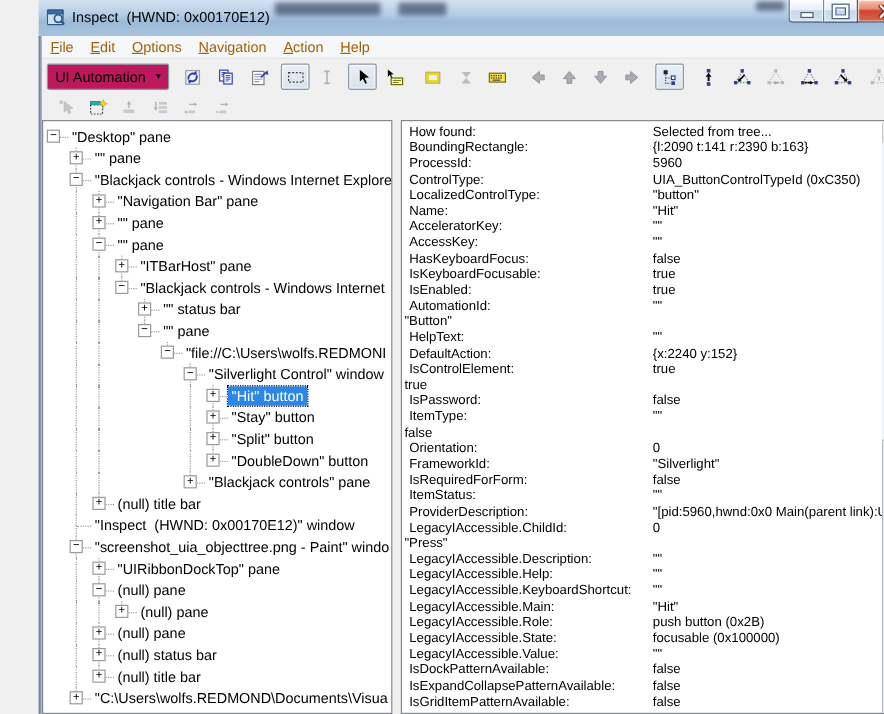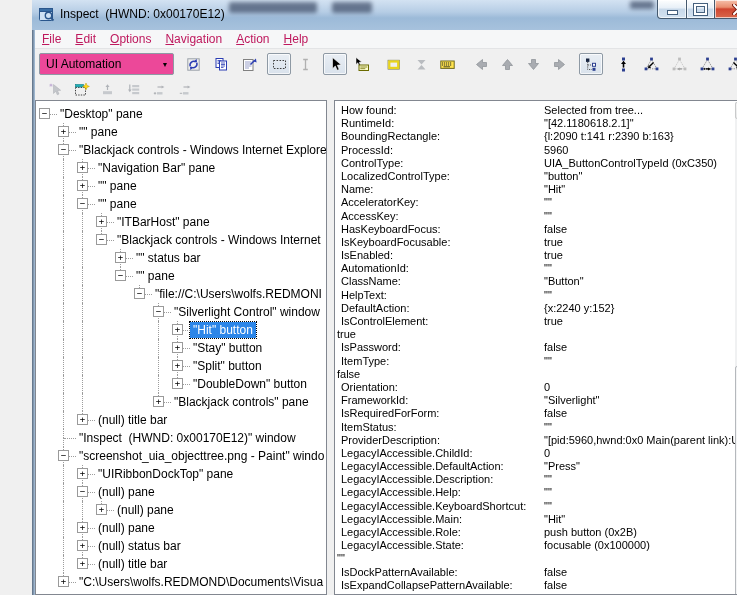--- a/index.html
+++ b/index.html
@@ -20,30 +20,30 @@
   .capbtn.min{width:30px;border-bottom-left-radius:4px;}
   .capbtn.max{width:28px;border-left:none;}
   .capbtn.close{width:47px;border-left:none;border-bottom-right-radius:4px;
     background:linear-gradient(180deg,#f6c0ab 0%,#e98e70 40%,#cf4530 50%,#d8674b 100%);}
   .gmin{width:9px;height:3px;background:#fff;box-shadow:0 0 0 1px #46617e;margin-top:6px;}
   .gmax{width:9px;height:7px;border:2px solid #fff;box-shadow:0 0 0 1px #46617e,inset 0 0 0 1px #46617e;}
 
   
   #menubar{position:absolute;left:3px;top:30px;width:719px;height:18px;background:#f6f7f8;
     border-bottom:1px solid #e3e4e6;display:flex;align-items:center;font-size:12px;}
-  .menu-item{padding:1px 7px;color:#be185d;}
+  .menu-item{padding:1px 7px;color:#a16207;}
   .menu-item u{text-decoration:underline;}
 
   
   #toolbar{position:absolute;left:3px;top:49px;width:719px;height:51px;background:#f0f0f0;
     border-bottom:1px solid #dcdcdc;}
   #tb-row1{position:absolute;left:0;top:3px;height:24px;display:flex;align-items:center;}
   #tb-row2{position:absolute;left:0;top:29px;height:22px;display:flex;align-items:center;}
-  .combo{margin-left:4px;width:135px;height:22px;box-sizing:border-box;border:1px solid #8e99a4;
-    border-radius:2px;background:#ec4899;display:flex;align-items:center;font-size:12px;}
+  .combo{margin-left:4px;width:102px;height:22px;box-sizing:border-box;border:1px solid #8e99a4;
+    border-radius:2px;background:#be185d;display:flex;align-items:center;font-size:12px;}
   .combo-text{flex:1;padding-left:6px;color:#000;white-space:nowrap;overflow:hidden;}
   .combo-arrow{width:16px;font-size:7px;color:#000;text-align:center;}
   .tb-btn{width:24px;height:22px;box-sizing:border-box;border:1px solid transparent;border-radius:2px;
     display:flex;align-items:center;justify-content:center;flex:0 0 auto;}
   .tb-btn.pressed{border-color:#8e99a4;background:linear-gradient(180deg,#e9eef4,#d9e2ec);
     box-shadow:inset 0 0 0 1px rgba(255,255,255,.7);}
   .tb-btn svg{width:17px;height:17px;display:block;}
 
   
   #main{position:absolute;left:0;top:100px;width:737px;height:495px;background:#f0f0f0;}
@@ -426,54 +426,53 @@
           <div class="tree-row" style="top: 396px;"><span class="tcell"></span><span class="tcell"><div class="vline" style="top: 0px; height: 18px;"></div></span><span class="tcell"><div class="vline" style="top: 0px; height: 18px;"></div></span><span class="tcell"><div class="vline" style="top: 0px; height: 9px;"></div><div class="hstub" style="left: 7px; width: 12px;"></div><span class="expander">+</span></span><span class="tlabel">(null) pane</span></div>
           <div class="tree-row" style="top: 414px;"><span class="tcell"></span><span class="tcell"><div class="vline" style="top: 0px; height: 18px;"></div></span><span class="tcell"><div class="vline" style="top: 0px; height: 9px;"></div><div class="vline" style="top: 9px; height: 9px;"></div><div class="hstub" style="left: 7px; width: 12px;"></div><span class="expander">+</span></span><span class="tlabel">(null) pane</span></div>
           <div class="tree-row" style="top: 432px;"><span class="tcell"></span><span class="tcell"><div class="vline" style="top: 0px; height: 18px;"></div></span><span class="tcell"><div class="vline" style="top: 0px; height: 9px;"></div><div class="vline" style="top: 9px; height: 9px;"></div><div class="hstub" style="left: 7px; width: 12px;"></div><span class="expander">+</span></span><span class="tlabel">(null) status bar</span></div>
           <div class="tree-row" style="top: 450px;"><span class="tcell"></span><span class="tcell"><div class="vline" style="top: 0px; height: 18px;"></div></span><span class="tcell"><div class="vline" style="top: 0px; height: 9px;"></div><div class="hstub" style="left: 7px; width: 12px;"></div><span class="expander">+</span></span><span class="tlabel">(null) title bar</span></div>
           <div class="tree-row" style="top: 468px;"><span class="tcell"></span><span class="tcell"><div class="vline" style="top: 0px; height: 9px;"></div><div class="hstub" style="left: 7px; width: 12px;"></div><span class="expander">+</span></span><span class="tlabel">"C:\Users\wolfs.REDMOND\Documents\Visua</span></div>
         </div>
     </div>
     <div id="prop-pane" class="pane">
       <div id="prop-content">
           <div class="prop-row"><span class="pname">How found:</span><span class="pval">Selected from tree...</span></div>
-          <div class="prop-row"><span class="pname">RuntimeId:</span><span class="pval">"[42.1180618.2.1]"</span></div>
           <div class="prop-row"><span class="pname">BoundingRectangle:</span><span class="pval">{l:2090 t:141 r:2390 b:163}</span></div>
           <div class="prop-row"><span class="pname">ProcessId:</span><span class="pval">5960</span></div>
           <div class="prop-row"><span class="pname">ControlType:</span><span class="pval">UIA_ButtonControlTypeId (0xC350)</span></div>
           <div class="prop-row"><span class="pname">LocalizedControlType:</span><span class="pval">"button"</span></div>
           <div class="prop-row"><span class="pname">Name:</span><span class="pval">"Hit"</span></div>
           <div class="prop-row"><span class="pname">AcceleratorKey:</span><span class="pval">""</span></div>
           <div class="prop-row"><span class="pname">AccessKey:</span><span class="pval">""</span></div>
           <div class="prop-row"><span class="pname">HasKeyboardFocus:</span><span class="pval">false</span></div>
           <div class="prop-row"><span class="pname">IsKeyboardFocusable:</span><span class="pval">true</span></div>
           <div class="prop-row"><span class="pname">IsEnabled:</span><span class="pval">true</span></div>
           <div class="prop-row"><span class="pname">AutomationId:</span><span class="pval">""</span></div>
-          <div class="prop-row"><span class="pname">ClassName:</span><span class="pval">"Button"</span></div>
+          <div class="prop-row"><span class="pval">"Button"</span></div>
           <div class="prop-row"><span class="pname">HelpText:</span><span class="pval">""</span></div>
           <div class="prop-row"><span class="pname">DefaultAction:</span><span class="pval">{x:2240 y:152}</span></div>
           <div class="prop-row"><span class="pname">IsControlElement:</span><span class="pval">true</span></div>
           <div class="prop-row"><span class="pval">true</span></div>
           <div class="prop-row"><span class="pname">IsPassword:</span><span class="pval">false</span></div>
           <div class="prop-row"><span class="pname">ItemType:</span><span class="pval">""</span></div>
           <div class="prop-row"><span class="pval">false</span></div>
           <div class="prop-row"><span class="pname">Orientation:</span><span class="pval">0</span></div>
           <div class="prop-row"><span class="pname">FrameworkId:</span><span class="pval">"Silverlight"</span></div>
           <div class="prop-row"><span class="pname">IsRequiredForForm:</span><span class="pval">false</span></div>
           <div class="prop-row"><span class="pname">ItemStatus:</span><span class="pval">""</span></div>
           <div class="prop-row"><span class="pname">ProviderDescription:</span><span class="pval">"[pid:5960,hwnd:0x0 Main(parent link):Unid</span></div>
           <div class="prop-row"><span class="pname">LegacyIAccessible.ChildId:</span><span class="pval">0</span></div>
-          <div class="prop-row"><span class="pname">LegacyIAccessible.DefaultAction:</span><span class="pval">"Press"</span></div>
+          <div class="prop-row"><span class="pval">"Press"</span></div>
           <div class="prop-row"><span class="pname">LegacyIAccessible.Description:</span><span class="pval">""</span></div>
           <div class="prop-row"><span class="pname">LegacyIAccessible.Help:</span><span class="pval">""</span></div>
           <div class="prop-row"><span class="pname">LegacyIAccessible.KeyboardShortcut:</span><span class="pval">""</span></div>
           <div class="prop-row"><span class="pname">LegacyIAccessible.Main:</span><span class="pval">"Hit"</span></div>
           <div class="prop-row"><span class="pname">LegacyIAccessible.Role:</span><span class="pval">push button (0x2B)</span></div>
           <div class="prop-row"><span class="pname">LegacyIAccessible.State:</span><span class="pval">focusable (0x100000)</span></div>
-          <div class="prop-row"><span class="pval">""</span></div>
+          <div class="prop-row"><span class="pname">LegacyIAccessible.Value:</span><span class="pval">""</span></div>
           <div class="prop-row"><span class="pname">IsDockPatternAvailable:</span><span class="pval">false</span></div>
           <div class="prop-row"><span class="pname">IsExpandCollapsePatternAvailable:</span><span class="pval">false</span></div>
           <div class="prop-row"><span class="pname">IsGridItemPatternAvailable:</span><span class="pval">false</span></div>
         </div>
       <div id="prop-scrollbar">
         <div id="sb-up">
             <div class="tri"></div>
           </div>
         <div id="sb-thumb">
             <div id="sb-grip"></div>

